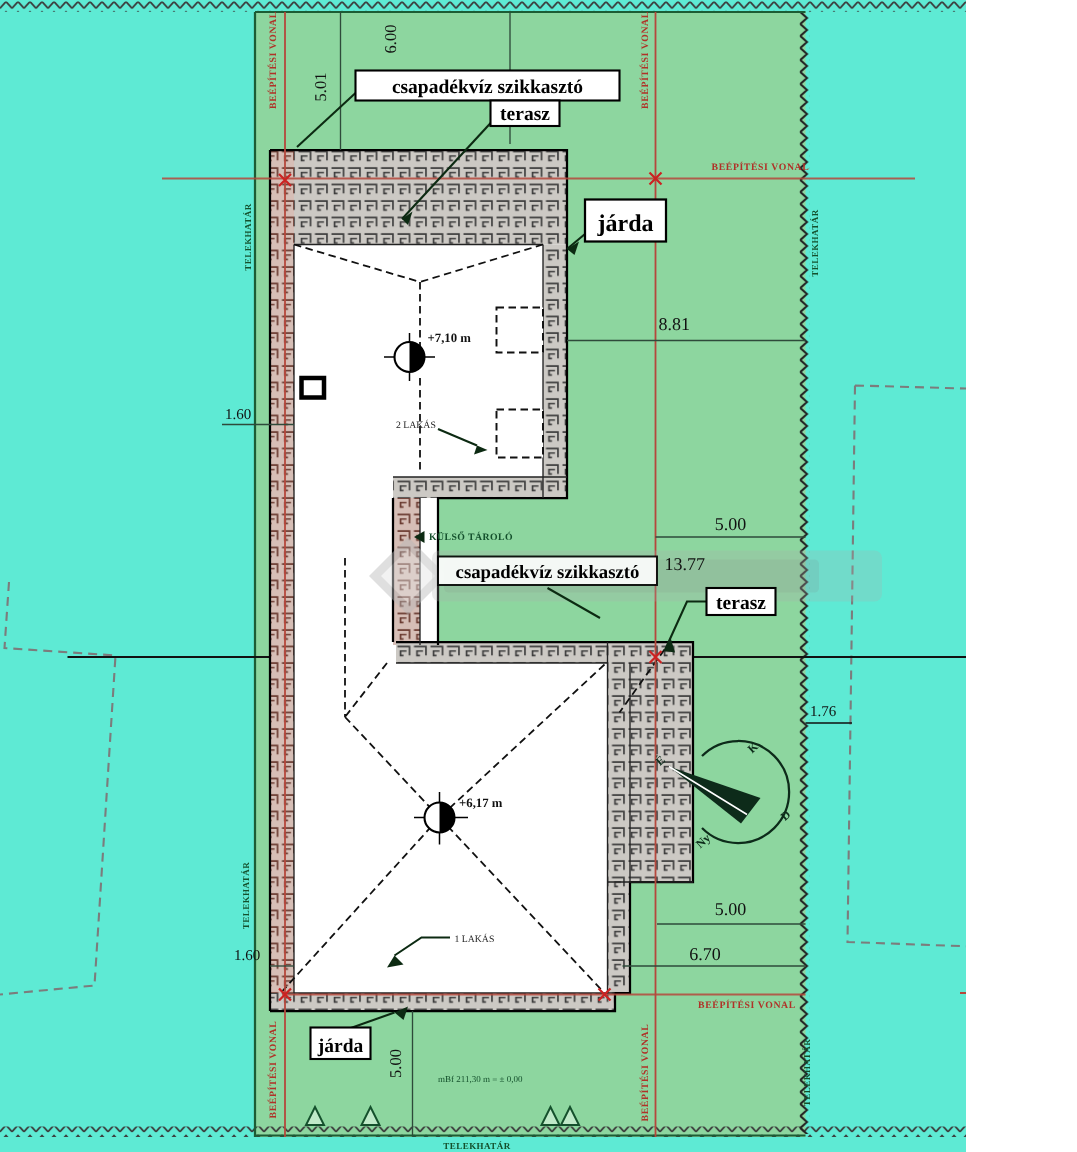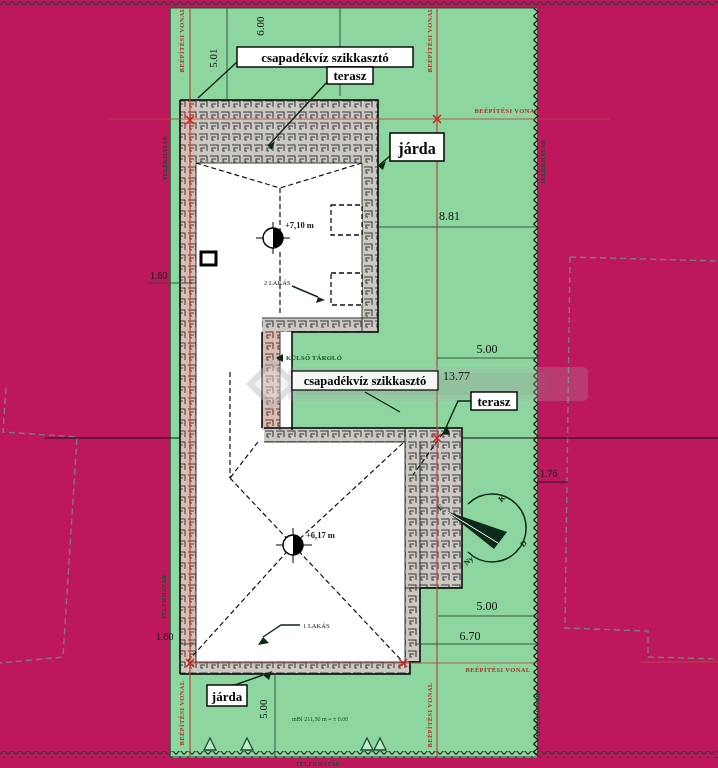--- a/index.html
+++ b/index.html
@@ -1,16 +1,16 @@
 <!DOCTYPE html>
 <html><head>
 <meta charset="utf-8">
 <style>
   html,body{margin:0;padding:0;background:#ffffff;}
-  #stage{position:relative;width:718px;height:768px;background:#be185d;overflow:hidden;
+  #stage{position:relative;width:644px;height:768px;background:#5eead4;overflow:hidden;
          font-family:"Liberation Serif",serif;}
   svg{display:block}
   
   .dim       {font:12px "Liberation Serif",serif; fill:#111;}
   .dim-sm    {font:10px "Liberation Serif",serif; fill:#111;}
   .dim-rot   {font:11px "Liberation Serif",serif; fill:#111;}
   .boxlbl    {font:bold 13px "Liberation Serif",serif; fill:#000;}
   .boxlbl-lg {font:bold 16px "Liberation Serif",serif; fill:#000;}
   .boxlbl-md {font:bold 12.5px "Liberation Serif",serif; fill:#000;}
   .redtxt    {font:bold 6.5px "Liberation Serif",serif; fill:#b03228; letter-spacing:.4px;}

